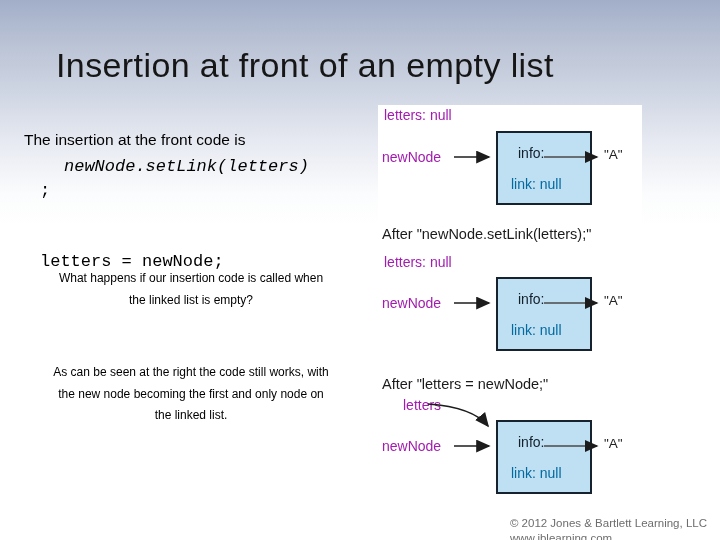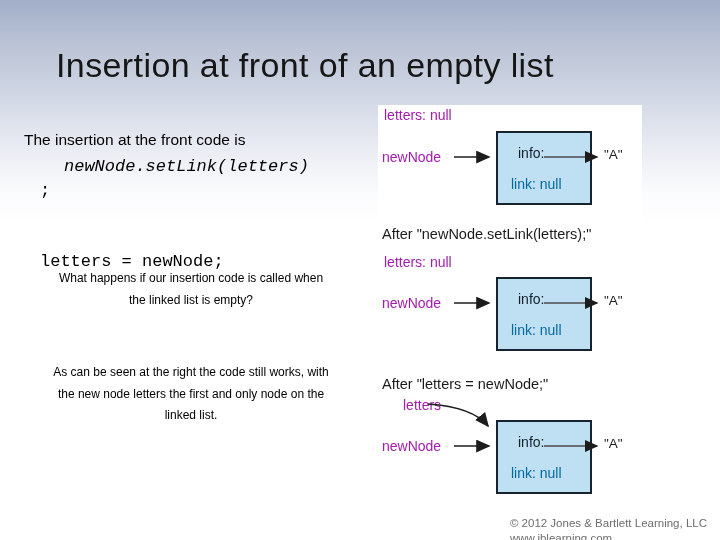--- a/index.html
+++ b/index.html
@@ -55,21 +55,21 @@
 
 <div class="slide">
 
   <div class="title">Insertion at front of an empty list</div>
 
   <div class="intro">The insertion at the front code is</div>
   <div class="code code1">newNode.setLink(letters)</div>
   <div class="code code2">;</div>
   <div class="code code3">letters = newNode;</div>
   <p class="para para-q">What happens if our insertion code is called when the linked list is empty?</p>
-  <p class="para para-a">As can be seen at the right the code still works, with the new node letters the first and only node on the linked list.</p>
+  <p class="para para-a">As can be seen at the right the code still works, with the new node becoming the first and only node on the linked list.</p>
 
   <div class="figure">
 
     <span class="fig-label state1">letters: null</span>
     <span class="fig-label pointer1">newNode</span>
     <div class="node-box box1">
       <span class="info">info:</span>
       <span class="link">link: null</span>
     </div>
     <span class="value value1">"A"</span>

